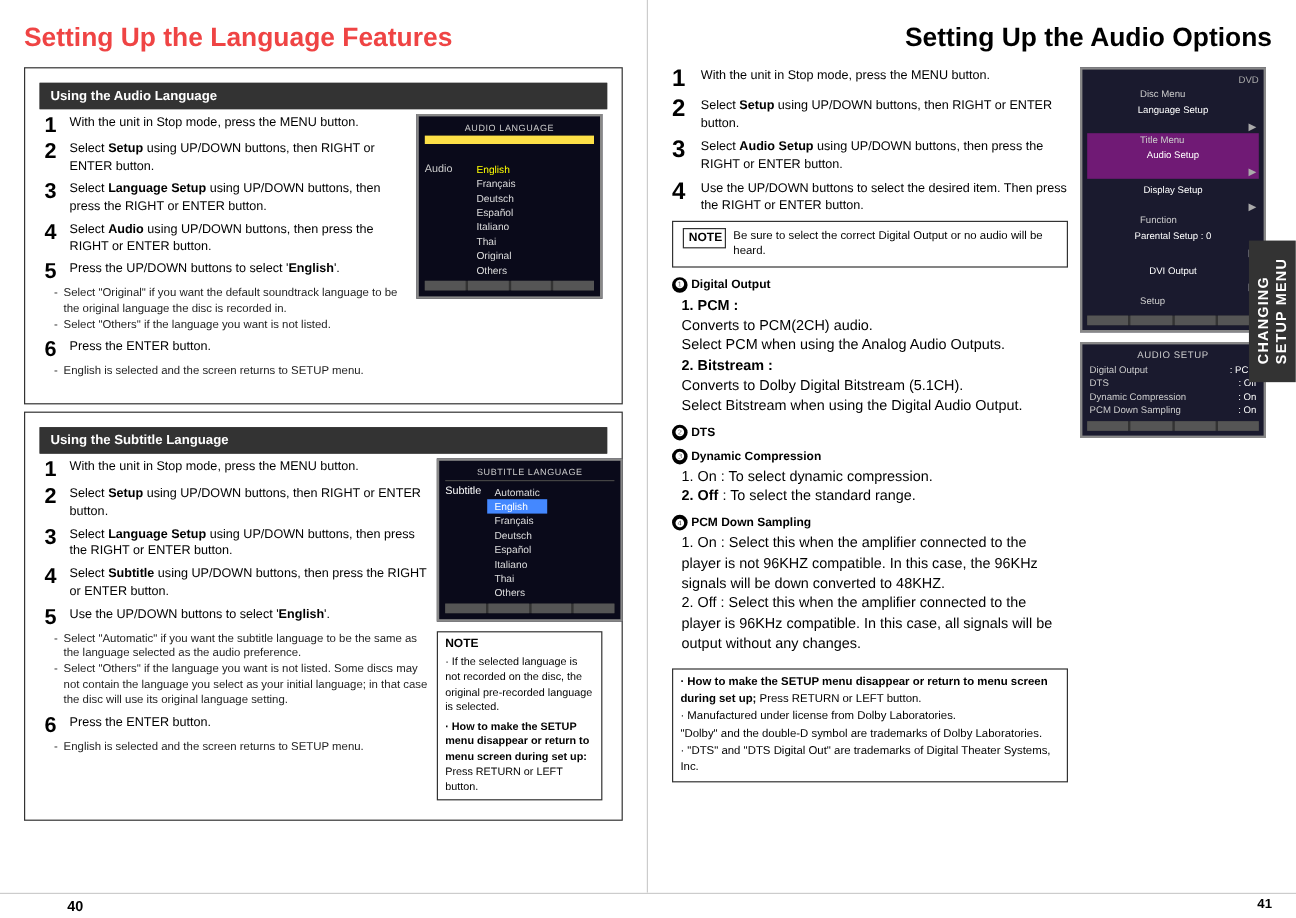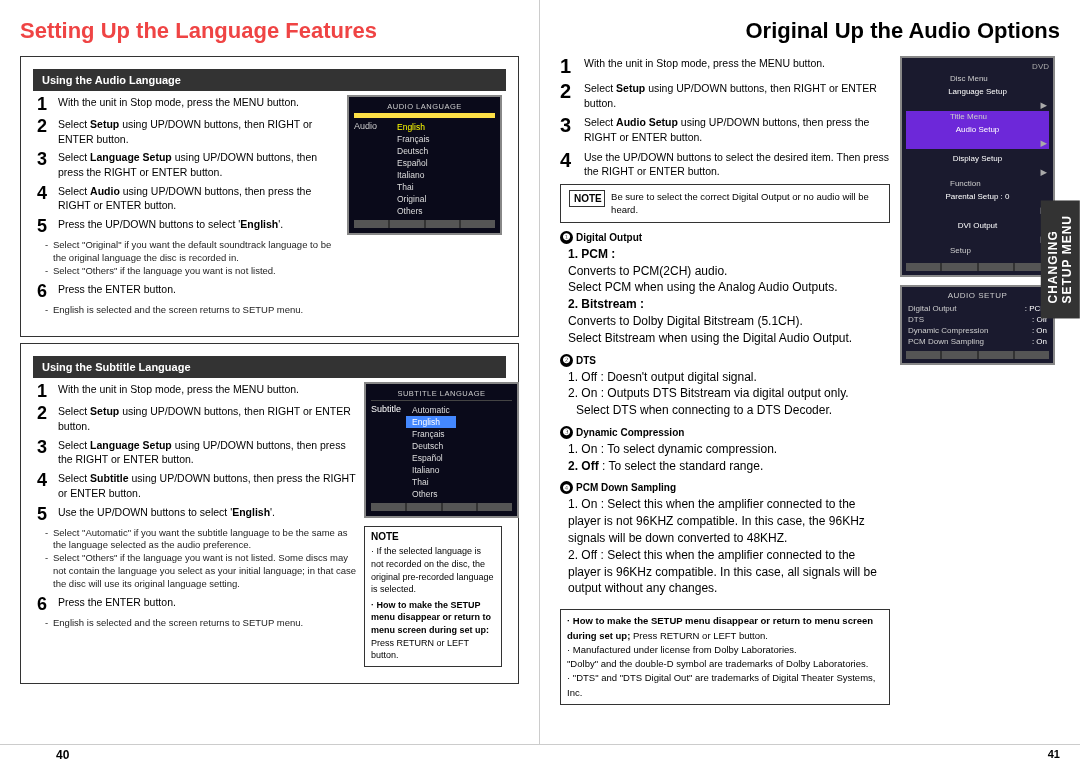--- a/index.html
+++ b/index.html
@@ -120,22 +120,22 @@
       width: 155px;
       padding: 5px;
       font-size: 9px;
       color: #fff;
     }
     .audio-lang-screen .title-bar {
       text-align: center;
       font-size: 7.5px;
       letter-spacing: 0.5px;
       color: #ccc;
-      border-bottom: 5px solid #fde047;
-      margin-bottom: 3px;
+      border-bottom: 7px solid #fde047;
+      margin-bottom: 15px;
       padding-bottom: 2px;
     }
     .audio-lang-screen .lang-row {
       padding: 1px 6px;
       font-size: 8.5px;
       color: #ddd;
     }
     .audio-lang-screen .lang-row.active {
       color: #ff0;
     }
@@ -236,21 +236,21 @@
     .dvd-screen .dvd-row .row-label {
       color: #ccc;
       min-width: 55px;
       font-size: 8px;
     }
     .dvd-screen .dvd-row .row-val {
       color: #fff;
       font-size: 8px;
     }
     .dvd-screen .dvd-row.highlighted {
-      background: #6d28d9;
+      background: #701a75;
     }
     .dvd-screen .dvd-row .arrow {
       margin-left: auto;
       color: #aaa;
     }
     
     .audio-setup-screen {
       background: #1a1a2e;
       border: 2px solid #888;
       width: 155px;
@@ -501,21 +501,21 @@
               <div>· If the selected language is not recorded on the disc, the original pre-recorded language is selected.</div>
               <div style="margin-top:3px;"><b>· How to make the SETUP menu disappear or return to menu screen during set up:</b> Press RETURN or LEFT button.</div>
             </div>
           </div>
         </div>
       </div>
     </div>
   </div>
 
   <div class="right-page">
-    <div class="page-title-right">Original Up the Audio Options</div>
+    <div class="page-title-right">Setting Up the Audio Options</div>
 
     <div class="right-content">
       <div class="right-left-col">
         
         <div class="step-right">
           <span class="step-num-right">1</span>
           <span class="step-text-right">With the unit in Stop mode, press the MENU button.</span>
         </div>
         <div class="step-right">
           <span class="step-num-right">2</span>
@@ -551,25 +551,20 @@
             <div>Select Bitstream when using the Digital Audio Output.</div>
           </div>
         </div>
 
         
         <div class="bullet-section">
           <div class="bullet-title">
             <span class="bullet-num">❷</span>
             <span> DTS</span>
           </div>
-          <div class="bullet-body">
-            <div>1. Off : Doesn't output digital signal.</div>
-            <div>2. On : Outputs DTS Bitstream via digital output only.</div>
-            <div class="sub">Select DTS when connecting to a DTS Decoder.</div>
-          </div>
         </div>
 
         
         <div class="bullet-section">
           <div class="bullet-title">
             <span class="bullet-num">❸</span>
             <span> Dynamic Compression</span>
           </div>
           <div class="bullet-body">
             <div>1. On : To select dynamic compression.</div>

